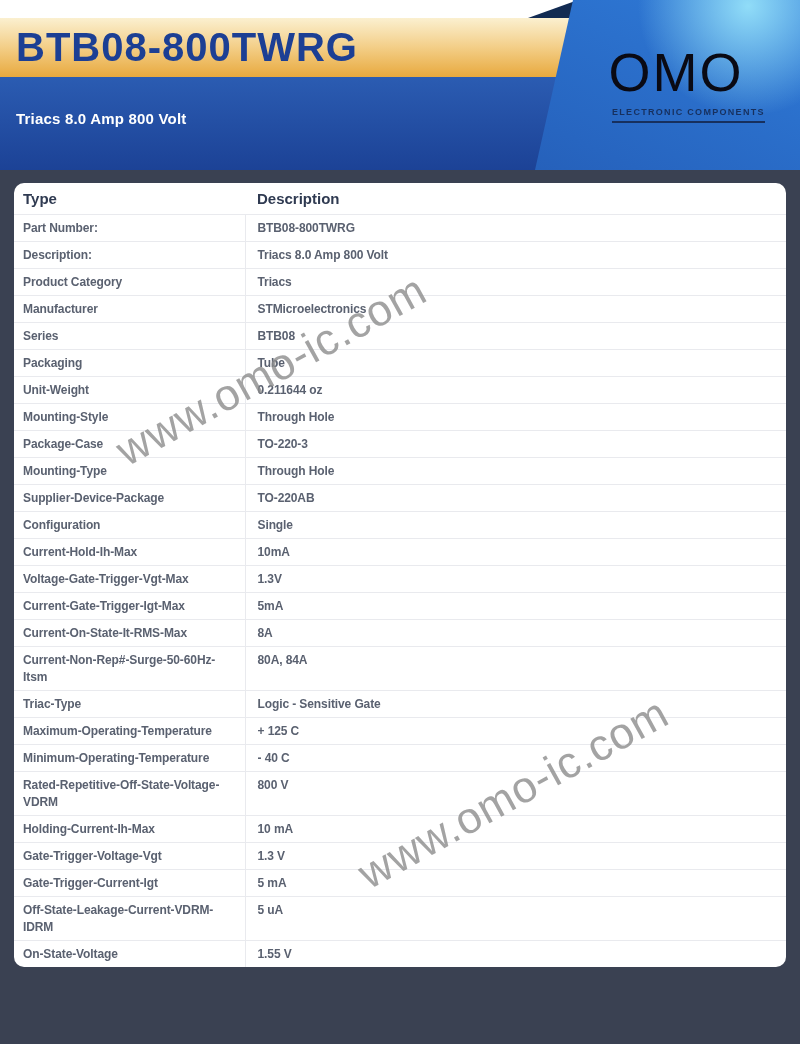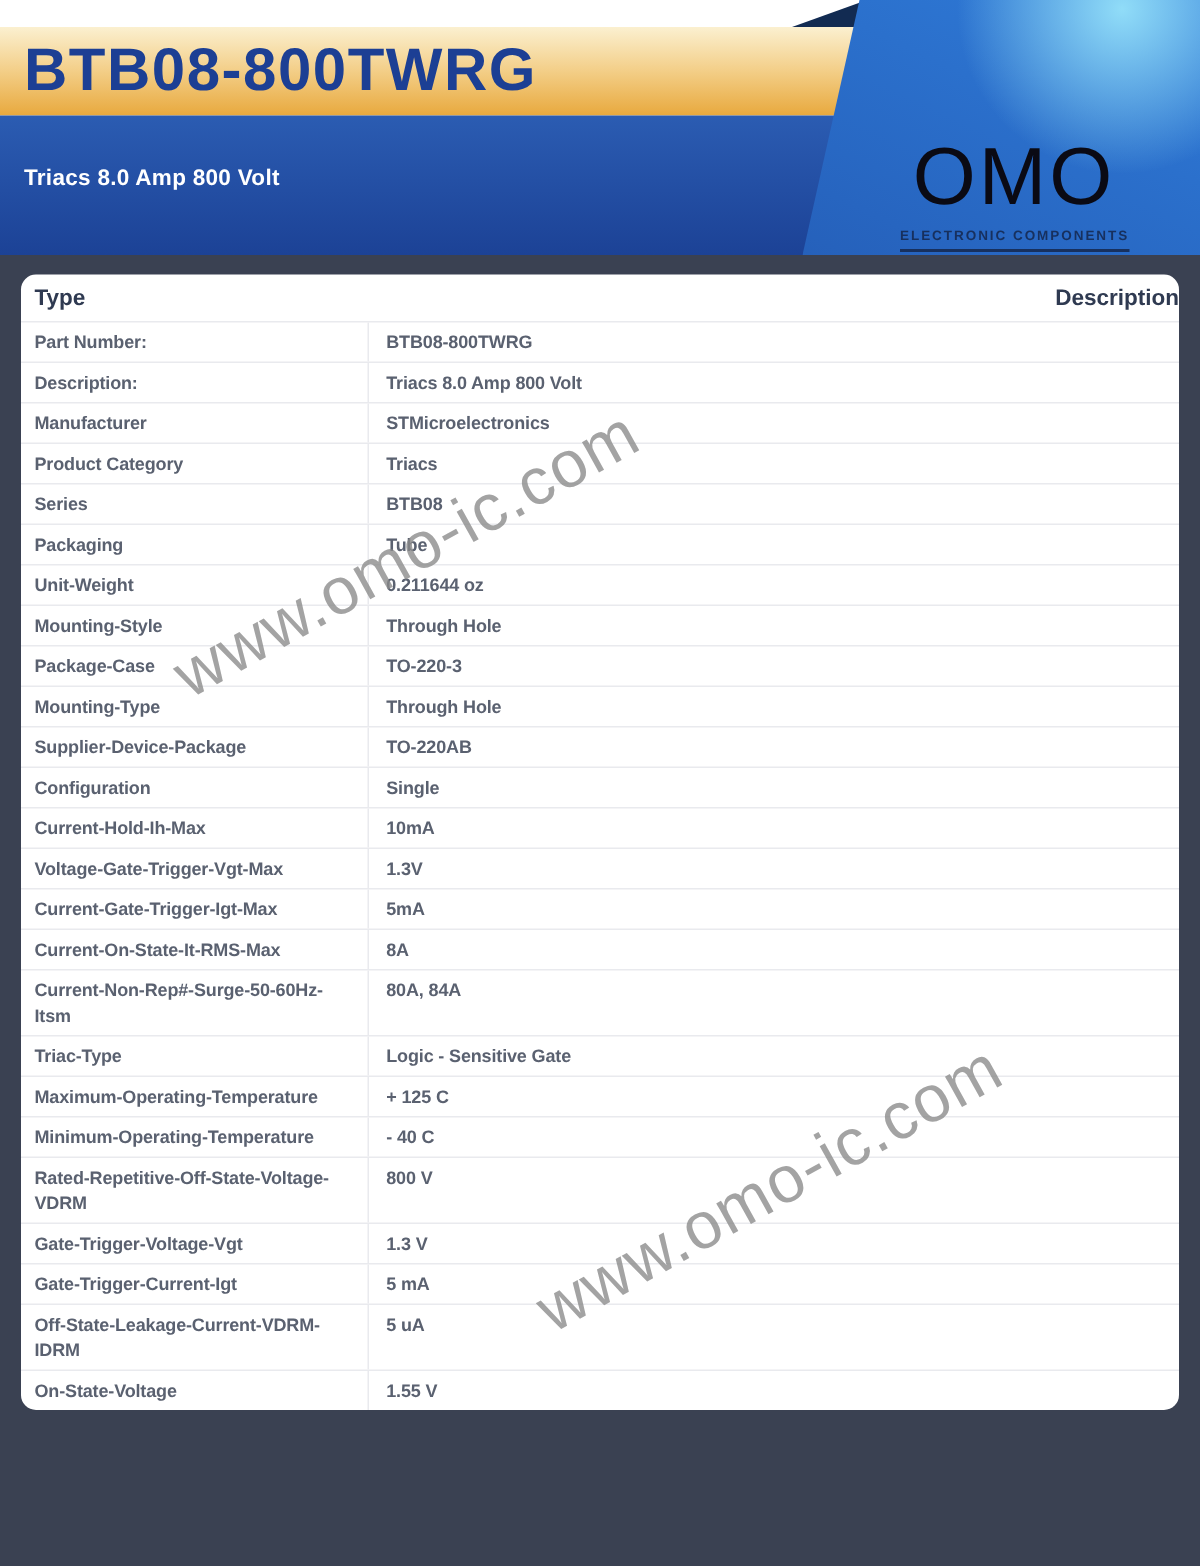--- a/index.html
+++ b/index.html
@@ -43,41 +43,40 @@
     background:
       radial-gradient(110px at 748px 6px, rgba(150,226,250,.95) 0%, rgba(150,226,250,0) 100%),
       linear-gradient(205deg,#2F7BD8 0%,#2765C0 45%,#1E4A9E 100%);
   }
   .logo-box{
     position:absolute;left:600px;top:44px;width:152px;text-align:center;
   }
   .logo-text{
     font-size:54px;line-height:1.05;font-weight:500;color:#0A0A14;
     letter-spacing:2px;
-    margin-top:46px;
   }
   .logo-tagline{
     display:inline-block;margin-top:4px;padding-bottom:4px;
     font-size:9px;font-weight:bold;color:#17305E;letter-spacing:1.3px;
-    border-bottom:2px solid #17305E;white-space:nowrap;
+    border-bottom:2px solid #17305E;white-space:nowrap;margin-left:12px;
   }
   
   .main{position:relative;width:800px;height:718px;}
   .card{
     position:absolute;left:14px;top:13px;width:772px;
     background:#ffffff;border-radius:10px;overflow:hidden;
   }
   table{width:100%;border-collapse:collapse;table-layout:fixed;}
   col.c1{width:231px;}
   th{
     text-align:left;font-size:15px;font-weight:bold;color:#2F3A51;
     padding:8px 0 7px 9px;line-height:16px;
     border-bottom:1px solid #E9EAEE;
   }
-  th.desc{padding-left:12px;text-align:right;}
+  th.desc{padding-left:12px;}
   td{
     font-size:12px;font-weight:bold;color:#5A6170;
     padding:5px 6px 4px 9px;line-height:17px;vertical-align:top;
     border-bottom:1px solid #E9EAEE;letter-spacing:-0.1px;
     word-wrap:break-word;
   }
   td.desc{border-left:1px solid #E9EAEE;padding-left:12px;}
   tbody tr:last-child td{border-bottom:none;}
   
   .watermark{
@@ -125,30 +124,30 @@
     <td>Part Number:</td>
     <td class="desc">BTB08-800TWRG</td>
   </tr>
 
   <tr>
     <td>Description:</td>
     <td class="desc">Triacs 8.0 Amp 800 Volt</td>
   </tr>
 
   <tr>
+    <td>Product Category</td>
+    <td class="desc">Triacs</td>
+  </tr>
+
+  <tr>
     <td>Manufacturer</td>
     <td class="desc">STMicroelectronics</td>
   </tr>
 
   <tr>
-    <td>Product Category</td>
-    <td class="desc">Triacs</td>
-  </tr>
-
-  <tr>
     <td>Series</td>
     <td class="desc">BTB08</td>
   </tr>
 
   <tr>
     <td>Packaging</td>
     <td class="desc">Tube</td>
   </tr>
 
   <tr>
@@ -220,20 +219,24 @@
   <tr>
     <td>Minimum-Operating-Temperature</td>
     <td class="desc">- 40 C</td>
   </tr>
 
   <tr>
     <td>Rated-Repetitive-Off-State-Voltage-VDRM</td>
     <td class="desc">800 V</td>
   </tr>
 
+  <tr>
+    <td>Holding-Current-Ih-Max</td>
+    <td class="desc">10 mA</td>
+  </tr>
 
   <tr>
     <td>Gate-Trigger-Voltage-Vgt</td>
     <td class="desc">1.3 V</td>
   </tr>
 
   <tr>
     <td>Gate-Trigger-Current-Igt</td>
     <td class="desc">5 mA</td>
   </tr>

